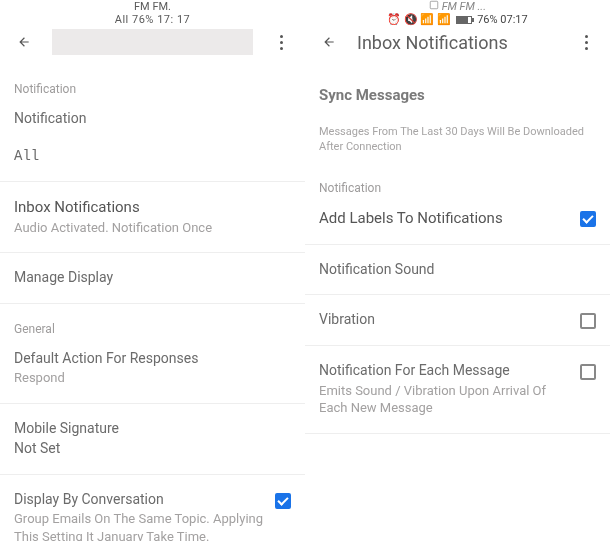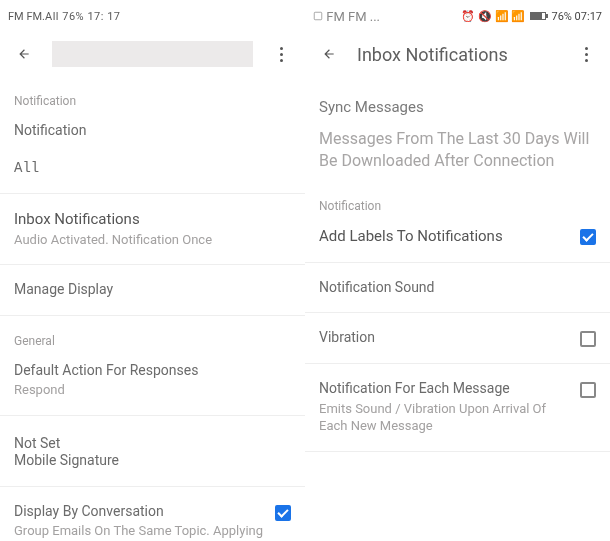--- a/index.html
+++ b/index.html
@@ -18,27 +18,28 @@
       display: flex;
       flex-direction: column;
       overflow: hidden;
     }
     .status-bar {
       height: 20px;
       display: flex;
       align-items: center;
       font-size: 11px;
       color: #5a5a5a;
-      padding: 16px 8px;
+      padding: 0 8px;
+      flex-direction: column;
     }
     .status-left { flex: 0 0 auto; }
     .status-center { flex: 1; text-align: left; letter-spacing: 0.5px; }
     .status-right { flex: 0 0 auto; display: flex; align-items: center; gap: 3px; }
     .screen-right .status-bar { justify-content: space-between; }
-    .screen-right .status-left { font-size: 13px; color: #888; }
+    .screen-right .status-left { font-size: 11px; color: #888; font-style: italic; }
     .screen-right .status-right { font-size: 11px; color: #444; }
     .app-bar {
       height: 44px;
       display: flex;
       align-items: center;
       padding: 0 14px;
       gap: 18px;
     }
     .back-btn {
       width: 20px; height: 20px;
@@ -120,26 +121,27 @@
       left: 3px; top: 0px;
       width: 4px; height: 8px;
       border: solid #fff;
       border-width: 0 2px 2px 0;
       transform: rotate(45deg);
     }
     .sync-title {
       font-size: 15px;
       color: #7a7a7a;
       margin-top: 22px;
+      font-weight: bold;
     }
     .sync-sub {
-      font-size: 16px;
+      font-size: 11px;
       color: #a7a5a5;
       line-height: 1.4;
-      margin-top: 12px;
+      margin-top: 20px;
     }
     .ic { width: 14px; height: 14px; display:inline-block; }
     .batt {
       display:inline-block;
       width: 16px; height: 8px;
       border: 1px solid #666;
       position: relative;
       margin: 0 2px;
     }
     .batt::after {
@@ -201,22 +203,22 @@
     <div class="row">
       <div class="row-body">
         <div class="row-title">Default Action For Responses</div>
         <div class="row-sub">Respond</div>
       </div>
     </div>
     <div class="divider"></div>
 
     <div class="row">
       <div class="row-body">
+        <div class="row-title">Mobile Signature</div>
         <div class="row-title" style="margin-top:3px;">Not Set</div>
-        <div class="row-title">Mobile Signature</div>
       </div>
     </div>
     <div class="divider"></div>
 
     <div class="row">
       <div class="row-body">
         <div class="row-title">Display By Conversation</div>
         <div class="row-sub">Group Emails On The Same Topic. Applying This Setting It January Take Time.</div>
       </div>
       <div class="checkbox checked"></div>

